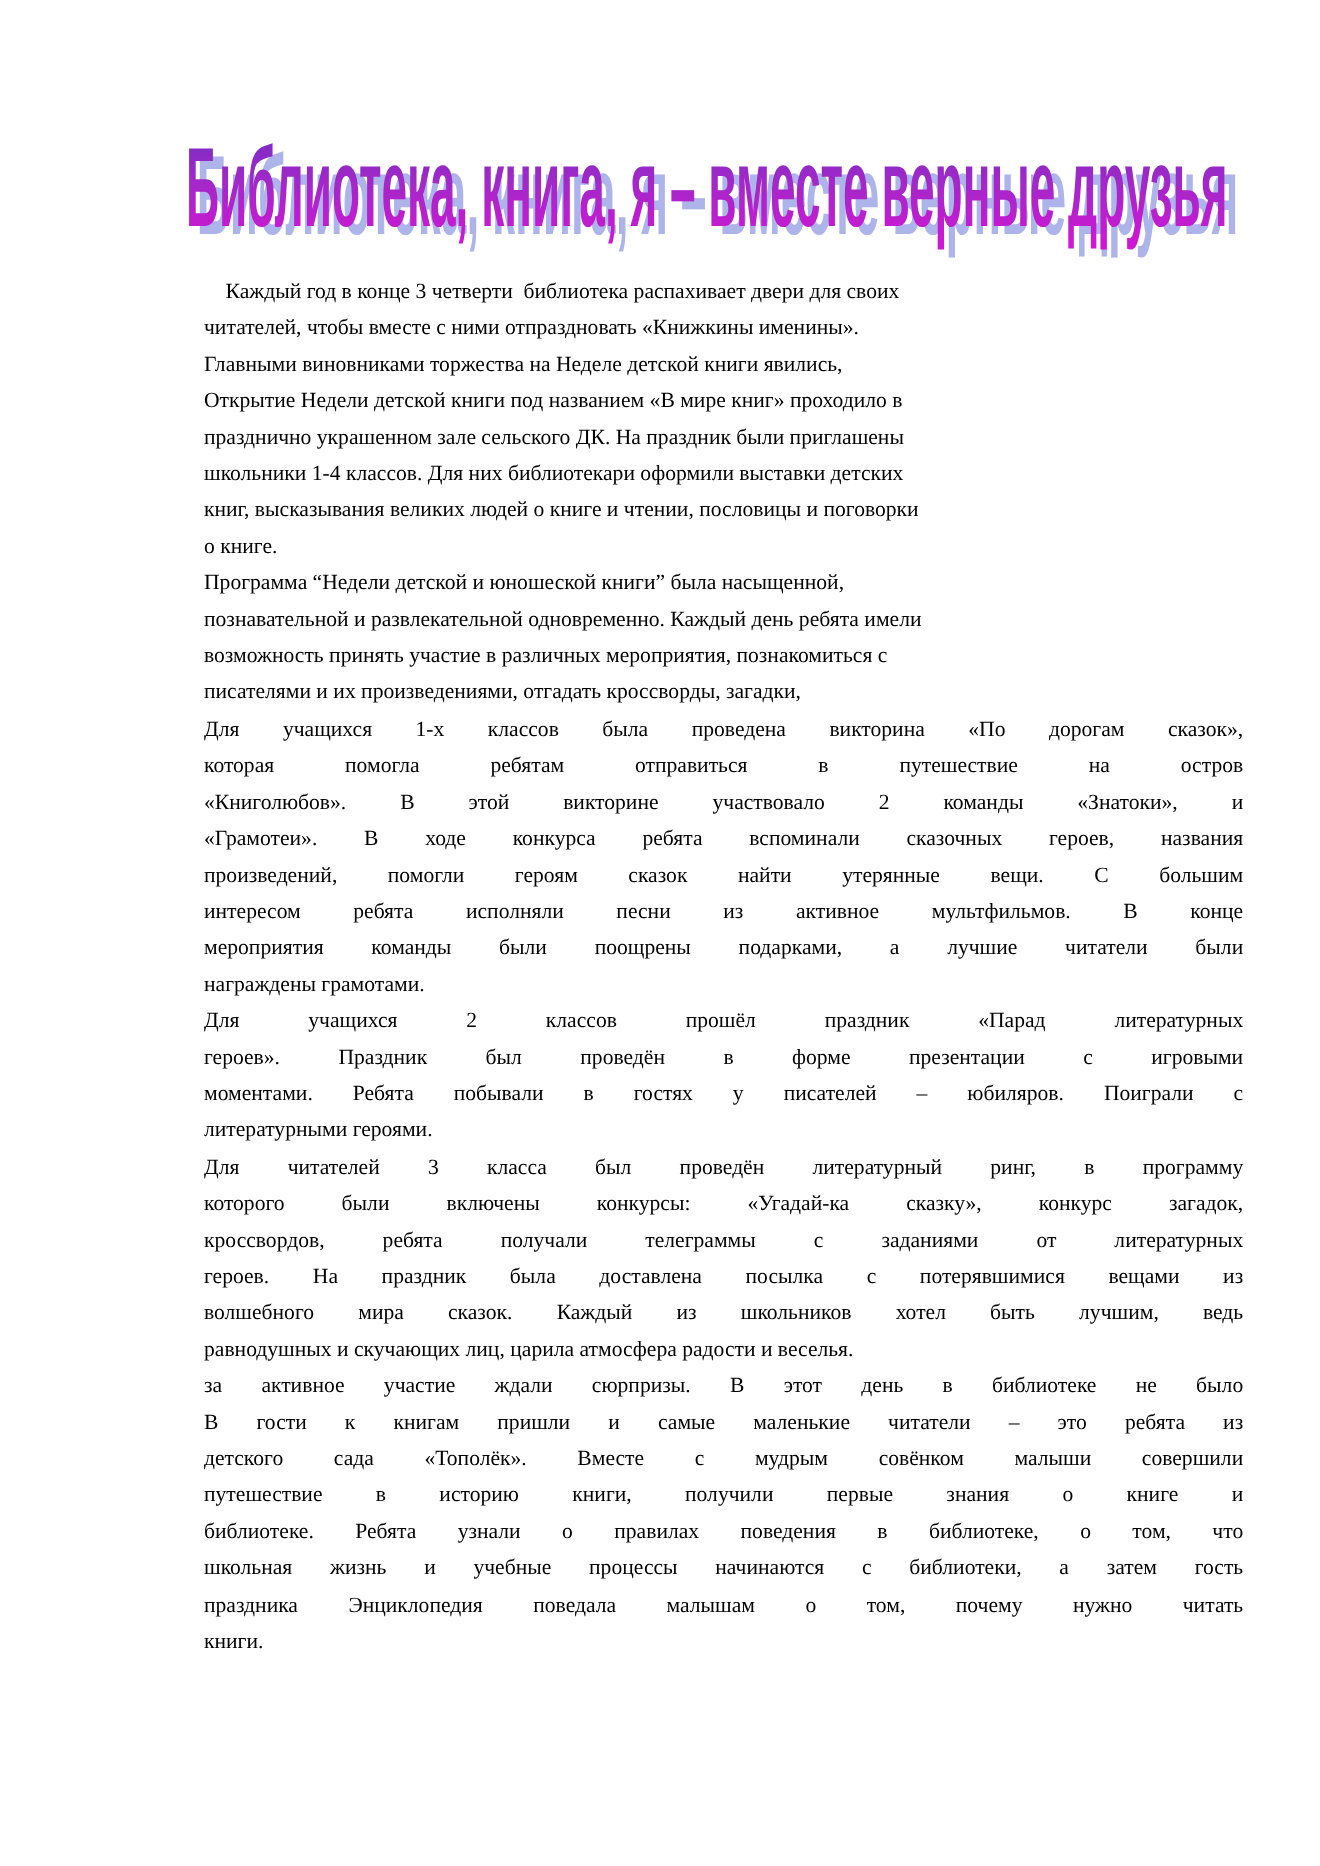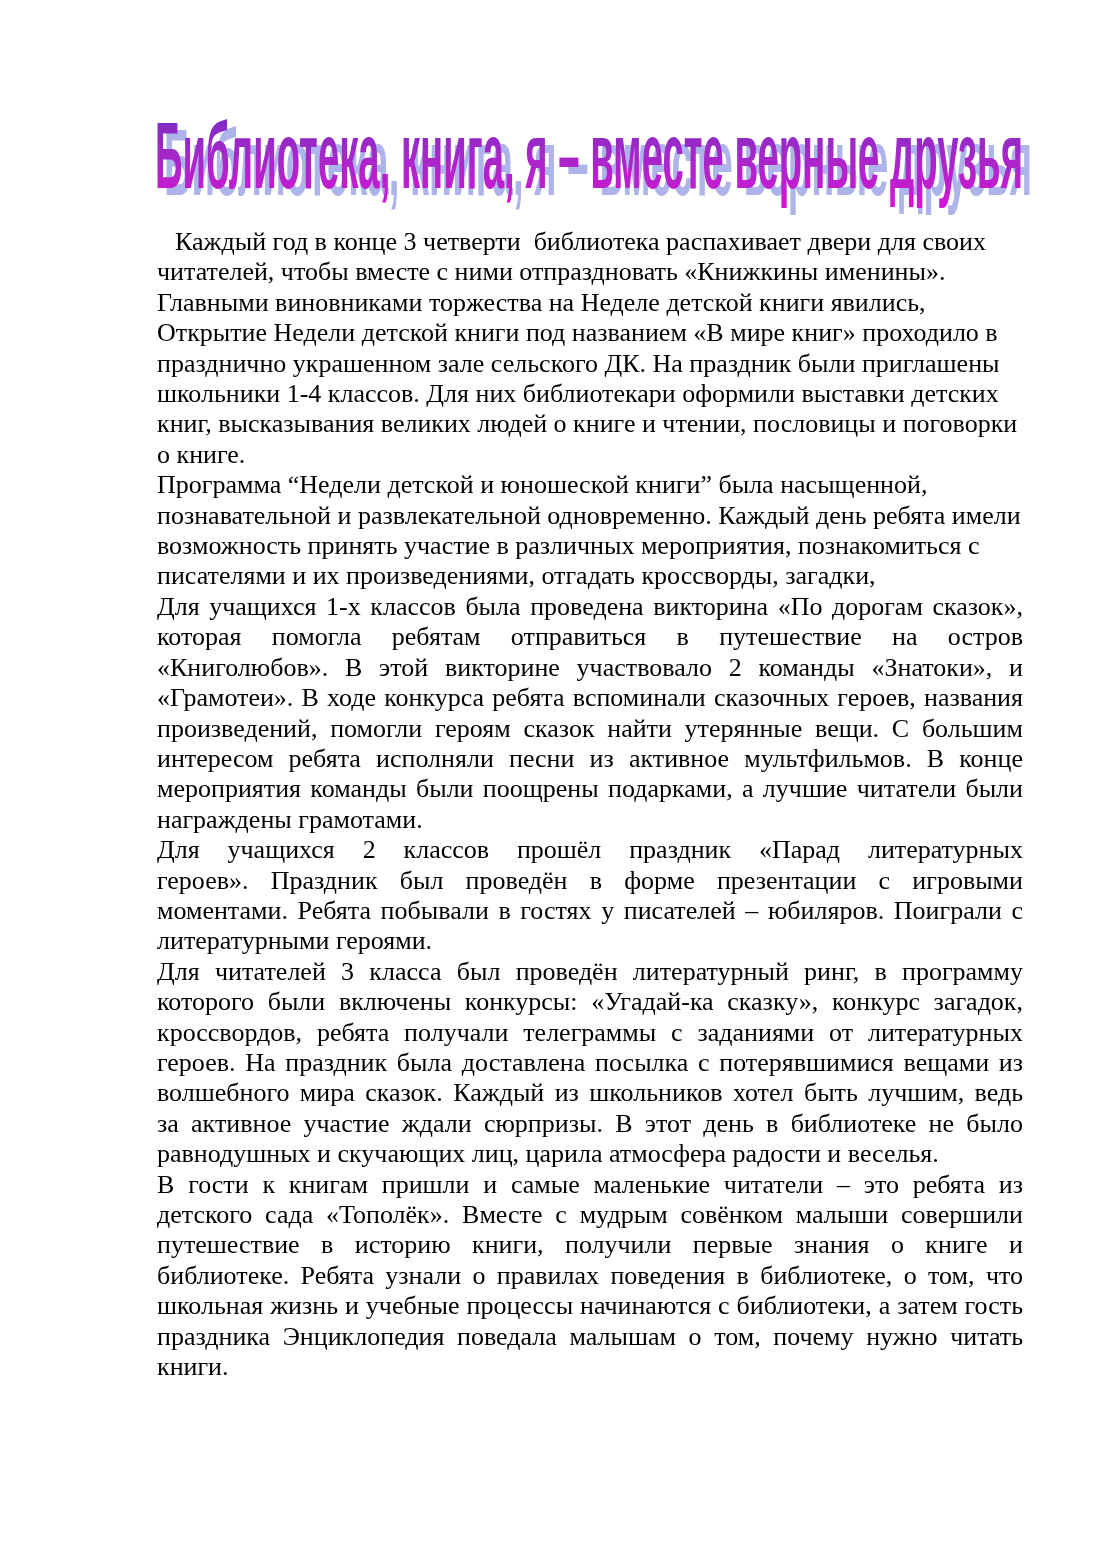--- a/index.html
+++ b/index.html
@@ -27,23 +27,23 @@
     opacity: 0.95;
   }
   .wa-front {
     font-family: "Liberation Sans", sans-serif;
     font-weight: bold;
     fill: url(#wordart-grad);
   }
   .content {
     position: absolute;
     top: 227px;
-    left: 157px;
+    left: 170px;
     width: 866px;
-    font-size: 26px;
+    font-size: 18px;
     line-height: 30.4px;
   }
   .para { margin: 0; padding: 0; }
   .line { min-height: 30.4px; }
   .lline { text-align: left; white-space: pre; }
   .jline { text-align: justify; text-align-last: justify; white-space: normal; }
   .jlast { text-align: justify; text-align-last: left; }
   .indent { text-indent: 18px; }
 </style>
 </head>
@@ -105,22 +105,22 @@
       <div class="line jline">моментами. Ребята побывали в гостях у писателей – юбиляров. Поиграли с</div>
       <div class="line jlast">литературными героями.</div>
     </div>
 
     <div class="para">
       <div class="line jline">Для читателей 3 класса был проведён литературный ринг, в программу</div>
       <div class="line jline">которого были включены конкурсы: «Угадай-ка сказку», конкурс загадок,</div>
       <div class="line jline">кроссвордов, ребята получали телеграммы с заданиями от литературных</div>
       <div class="line jline">героев. На праздник была доставлена посылка с потерявшимися вещами из</div>
       <div class="line jline">волшебного мира сказок. Каждый из школьников хотел быть лучшим, ведь</div>
+      <div class="line jlast">равнодушных и скучающих лиц, царила атмосфера радости и веселья.</div>
       <div class="line jline">за активное участие ждали сюрпризы. В этот день в библиотеке не было</div>
-      <div class="line jlast">равнодушных и скучающих лиц, царила атмосфера радости и веселья.</div>
     </div>
 
     <div class="para">
       <div class="line jline">В гости к книгам пришли и самые маленькие читатели – это ребята из</div>
       <div class="line jline">детского сада «Тополёк». Вместе с мудрым совёнком малыши совершили</div>
       <div class="line jline">путешествие в историю книги, получили первые знания о книге и</div>
       <div class="line jline">библиотеке. Ребята узнали о правилах поведения в библиотеке, о том, что</div>
       <div class="line jline">школьная жизнь и учебные процессы начинаются с библиотеки, а затем гость</div>
       <div class="line jline">праздника Энциклопедия поведала малышам о том, почему нужно читать</div>
       <div class="line jlast">книги.</div>

